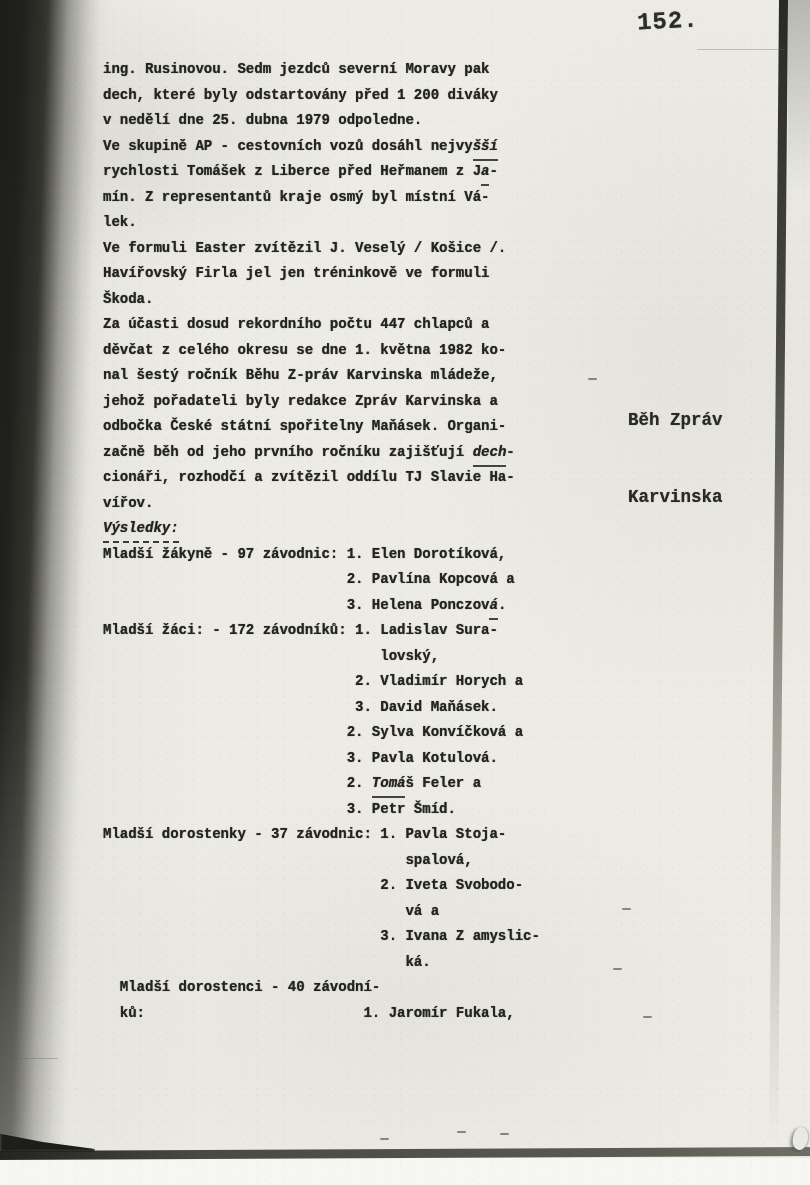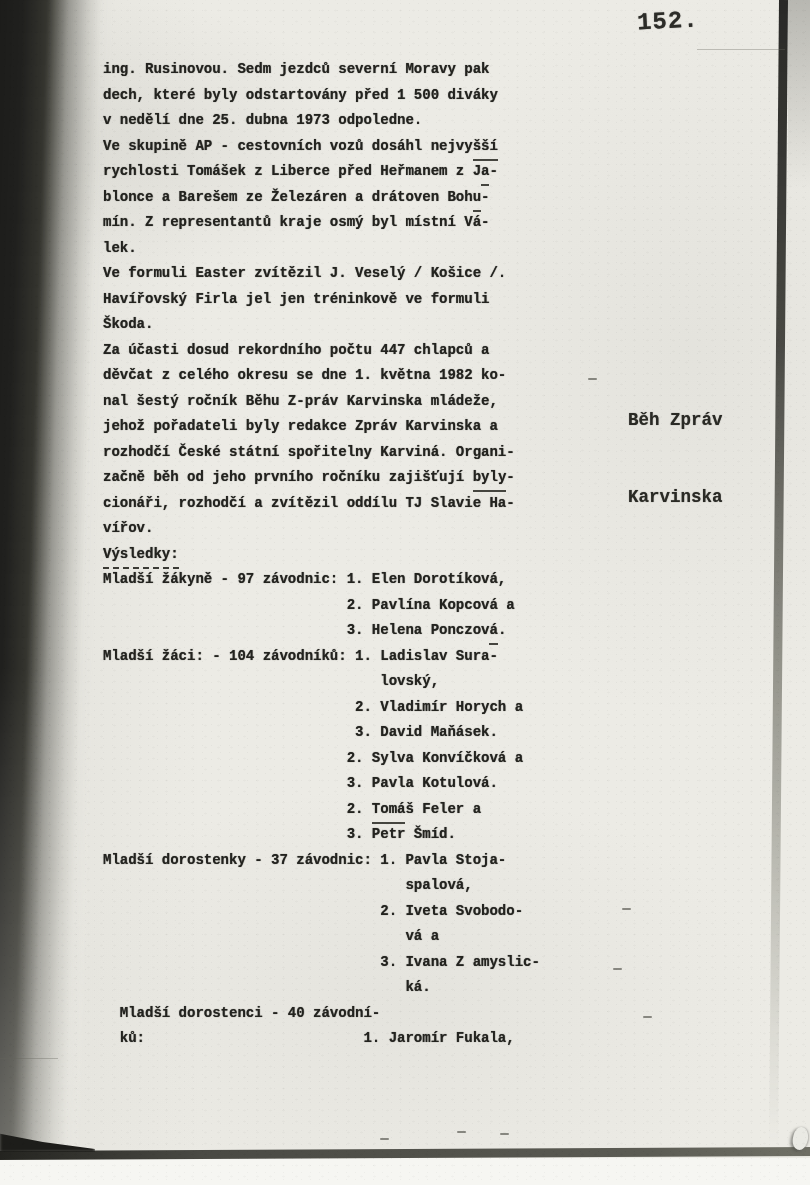--- a/index.html
+++ b/index.html
@@ -88,21 +88,21 @@
     position:absolute;left:103px;top:57px;z-index:20;
     font-size:14px;font-weight:bold;line-height:25.5px;color:#23231f;
     text-shadow:0 0 1px rgba(32,32,28,0.65), 0.5px 0 0.5px rgba(32,32,28,0.2);
   }
   .text-block .line{white-space:pre;height:25.5px;}
   .margin-note{
     position:absolute;left:628px;top:357px;z-index:20;
     font-size:17.5px;font-weight:bold;line-height:25.5px;color:#2a2a25;
     text-shadow:0 0 1px rgba(32,32,28,0.6);white-space:pre;text-align:center;
   }
-  .u{border-bottom:2px solid rgba(40,40,34,0.85);padding-bottom:5px;}
+  .u{border-bottom:2px solid rgba(40,40,34,0.85);padding-bottom:5px;font-style:italic;}
   .u.dashed{border-bottom:2.5px dashed rgba(40,40,34,0.9);}
 </style>
 </head>
 <body>
 
 <div class="page">
   <div class="left-band"></div>
   <div class="right-line"></div>
   <div class="right-top-shade"></div>
 
@@ -119,43 +119,42 @@
   <div class="mark" style="left:613px;top:968px;"></div>
   <div class="mark" style="left:643px;top:1016px;"></div>
   <div class="mark" style="left:457px;top:1131px;"></div>
   <div class="mark" style="left:588px;top:378px;"></div>
   <div class="mark" style="left:622px;top:908px;"></div>
 
   <div class="page-number">152.</div>
 
   <div class="text-block">
       <div class="line">ing. Rusinovou. Sedm jezdců severní Moravy pak</div>
-      <div class="line">dech, které byly odstartovány před 1 500 diváky</div>
-      <div class="line">v nedělí dne 25. dubna 1973 odpoledne.</div>
+      <div class="line">dech, které byly odstartovány před 1 200 diváky</div>
+      <div class="line">v nedělí dne 25. dubna 1979 odpoledne.</div>
       <div class="line">Ve skupině AP - cestovních vozů dosáhl nejvy<span class="u">šší</span></div>
       <div class="line">rychlosti Tomášek z Liberce před Heřmanem z J<span class="u">a</span>-</div>
-      <div class="line">blonce a Barešem ze Železáren a drátoven Boh<span class="u">u</span>-</div>
       <div class="line">mín. Z representantů kraje osmý byl místní Vá-</div>
       <div class="line">lek.</div>
       <div class="line">Ve formuli Easter zvítězil J. Veselý / Košice /.</div>
       <div class="line">Havířovský Firla jel jen tréninkově ve formuli</div>
       <div class="line">Škoda.</div>
       <div class="line">Za účasti dosud rekordního počtu 447 chlapců a</div>
       <div class="line">děvčat z celého okresu se dne 1. května 1982 ko-</div>
       <div class="line">nal šestý ročník Běhu Z-práv Karvinska mládeže,</div>
       <div class="line">jehož pořadateli byly redakce Zpráv Karvinska a</div>
-      <div class="line">rozhodčí České státní spořitelny Karviná. Organi-</div>
-      <div class="line">začně běh od jeho prvního ročníku zajišťují <span class="u">byly</span>-</div>
+      <div class="line">odbočka České státní spořitelny Maňásek. Organi-</div>
+      <div class="line">začně běh od jeho prvního ročníku zajišťují <span class="u">dech</span>-</div>
       <div class="line">cionáři, rozhodčí a zvítězil oddílu TJ Slavie Ha-</div>
       <div class="line">vířov.</div>
       <div class="line"><span class="u dashed">Výsledky:</span></div>
       <div class="line">Mladší žákyně - 97 závodnic: 1. Elen Dorotíková,</div>
       <div class="line">                             2. Pavlína Kopcová a</div>
       <div class="line">                             3. Helena Ponczov<span class="u">á</span>.</div>
-      <div class="line">Mladší žáci: - 104 závodníků: 1. Ladislav Sura-</div>
+      <div class="line">Mladší žáci: - 172 závodníků: 1. Ladislav Sura-</div>
       <div class="line">                                 lovský,</div>
       <div class="line">                              2. Vladimír Horych a</div>
       <div class="line">                              3. David Maňásek.</div>
       <div class="line">                             2. Sylva Konvíčková a</div>
       <div class="line">                             3. Pavla Kotulová.</div>
       <div class="line">                             2. <span class="u">Tomá</span>š Feler a</div>
       <div class="line">                             3. Petr Šmíd.</div>
       <div class="line">Mladší dorostenky - 37 závodnic: 1. Pavla Stoja-</div>
       <div class="line">                                    spalová,</div>
       <div class="line">                                 2. Iveta Svobodo-</div>

